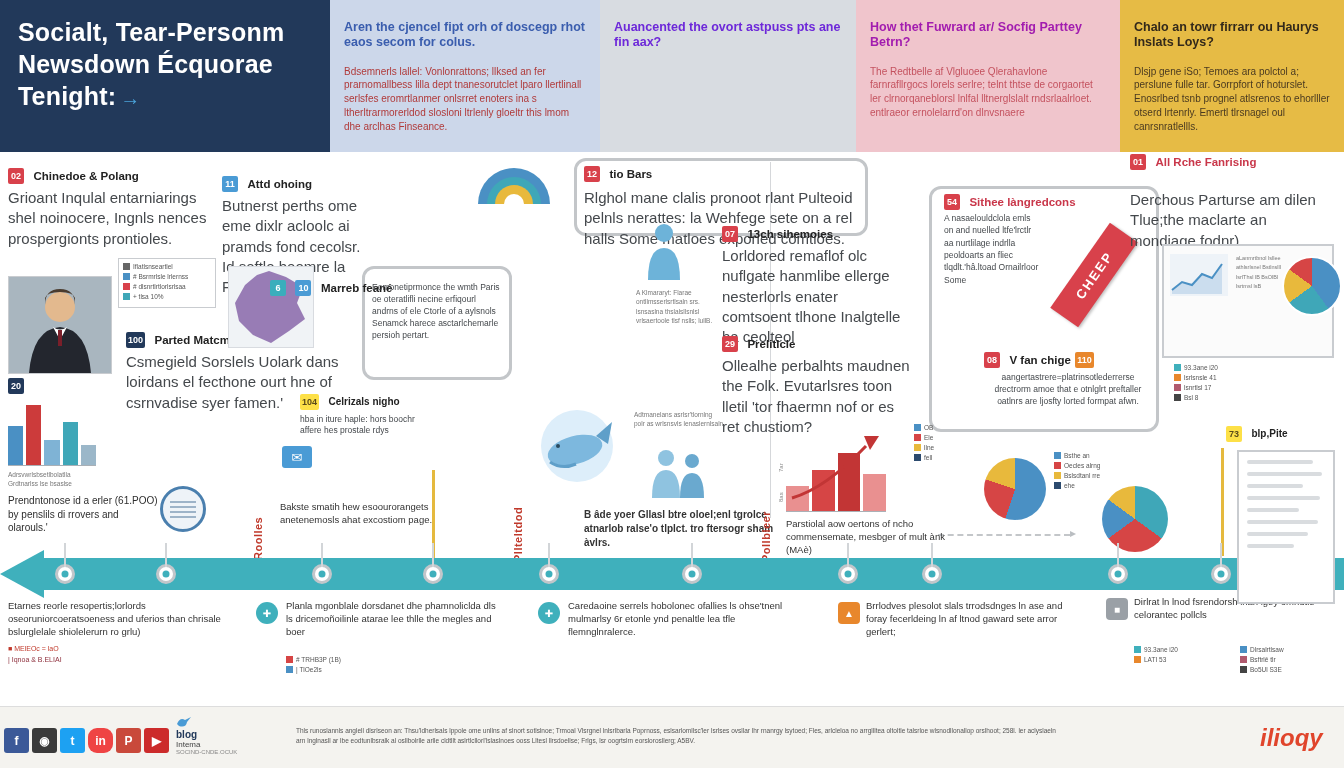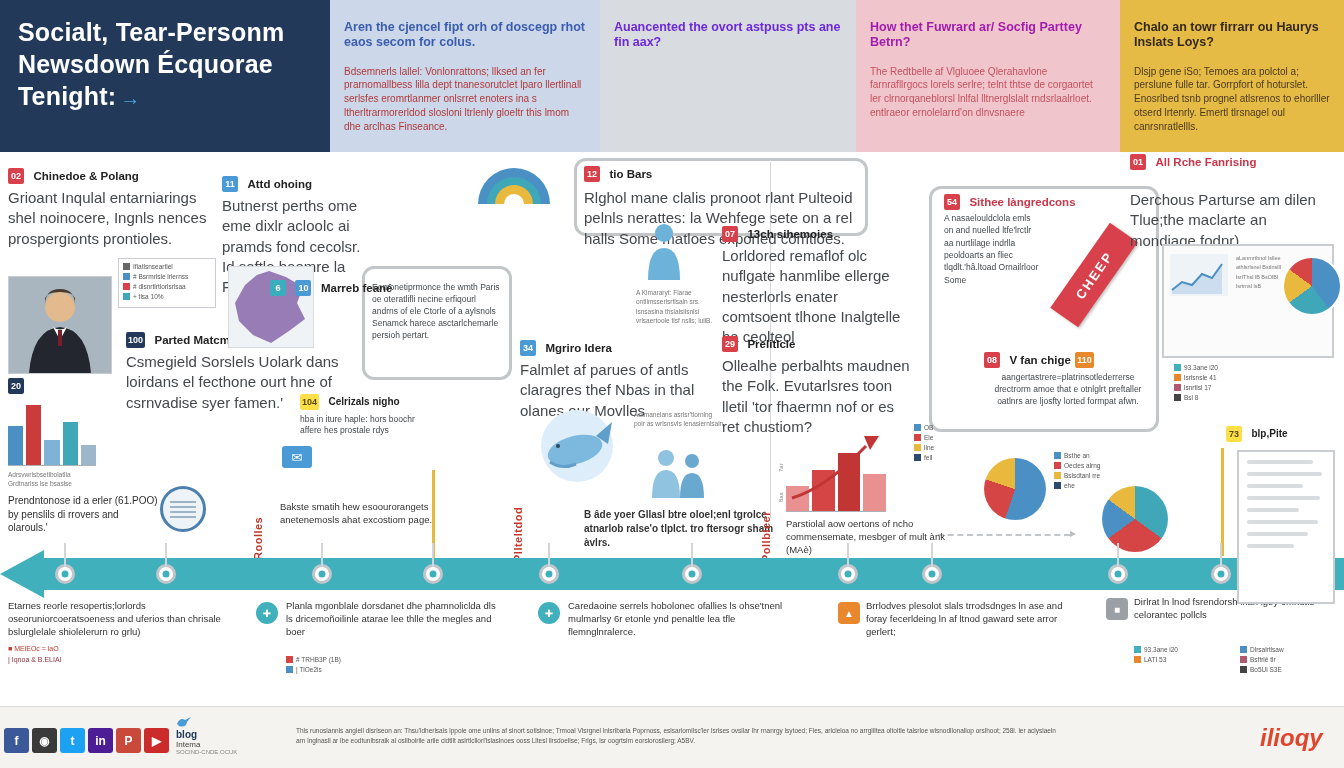--- a/index.html
+++ b/index.html
@@ -218,25 +218,20 @@
   <div class="abs bbody" style="left:584px;top:184px;width:278px;">Rlghol mane clalis pronoot rlant Pulteoid pelnls nerattes: la Wehfege sete on a rel halls Some matloes exporied comtioes.</div>
 
   <div class="abs" style="left:646px;top:222px;">
     <svg width="36" height="58" viewBox="0 0 36 58">
         <circle cx="18" cy="11" r="9" fill="#6db3d9"></circle>
         <path d="M2 58 Q2 26 18 26 Q34 26 34 58 Z" fill="#6db3d9"></path>
       </svg>
   </div>
   <div class="abs tiny" style="left:636px;top:288px;width:90px;">A Klmararyt: Flarae ontllmsserlsrtlsaln srs. lsnsaslna thslalsllsnlsl vrlsaertoole tlsf nslls; lullB.</div>
 
-  <div class="abs" style="left:520px;top:338px;width:185px;">
-    <span class="num n-blue">34</span>
-    <span class="btitle">Mgriro Idera</span>
-    <div class="bbody" style="width:175px;">Falmlet af parues of antls claragres thef Nbas in thal olanes our Movlles</div>
-  </div>
 
   <div class="abs" style="left:530px;top:402px;">
     <svg width="95" height="85" viewBox="0 0 95 85">
       <circle cx="47" cy="44" r="36" fill="#ddeefa"></circle>
       <ellipse cx="45" cy="48" rx="28" ry="14" fill="#7db8de" transform="rotate(-15 45 48)"></ellipse>
       <path d="M66 34 L82 20 L78 42 Z" fill="#5f9fc9"></path>
       <circle cx="28" cy="44" r="2" fill="#2a4a5e"></circle>
       <path d="M20 60 Q32 68 46 62" stroke="#5f9fc9" stroke-width="3" fill="none"></path>
     </svg>
   </div>
@@ -487,21 +482,21 @@
         <span class="sw" style="background: rgb(68, 68, 68);"></span>
         <span class="lgt">Bo5Ul S3E</span>
       </div>
     </div>
 
   <div class="bottom"></div>
   <div class="social">
       <div class="sic" style="background: rgb(59, 89, 152);">f</div>
       <div class="sic" style="background: rgb(58, 58, 58);">◉</div>
       <div class="sic" style="background: rgb(29, 161, 242);">t</div>
-      <div class="sic" style="background: #4c1d95;">in</div>
+      <div class="sic" style="background: #ef4444; border-radius: 9px;">in</div>
       <div class="sic" style="background: rgb(201, 73, 59);">P</div>
       <div class="sic" style="background: rgb(204, 43, 43);">▶</div>
     </div>
 
   <div class="abs" style="left:176px;top:716px;z-index:3;">
     <svg width="16" height="13" viewBox="0 0 16 13" style="display:block;">
       <path d="M1 8 Q4 1 9 4 L15 1 L11 6 Q10 12 3 10 Z" fill="#4a9bd5"></path>
     </svg>
     <div style="font-size:10px;font-weight:bold;color:#22395a;">blog</div>
     <div style="font-size:8px;color:#444;">Intema</div>

